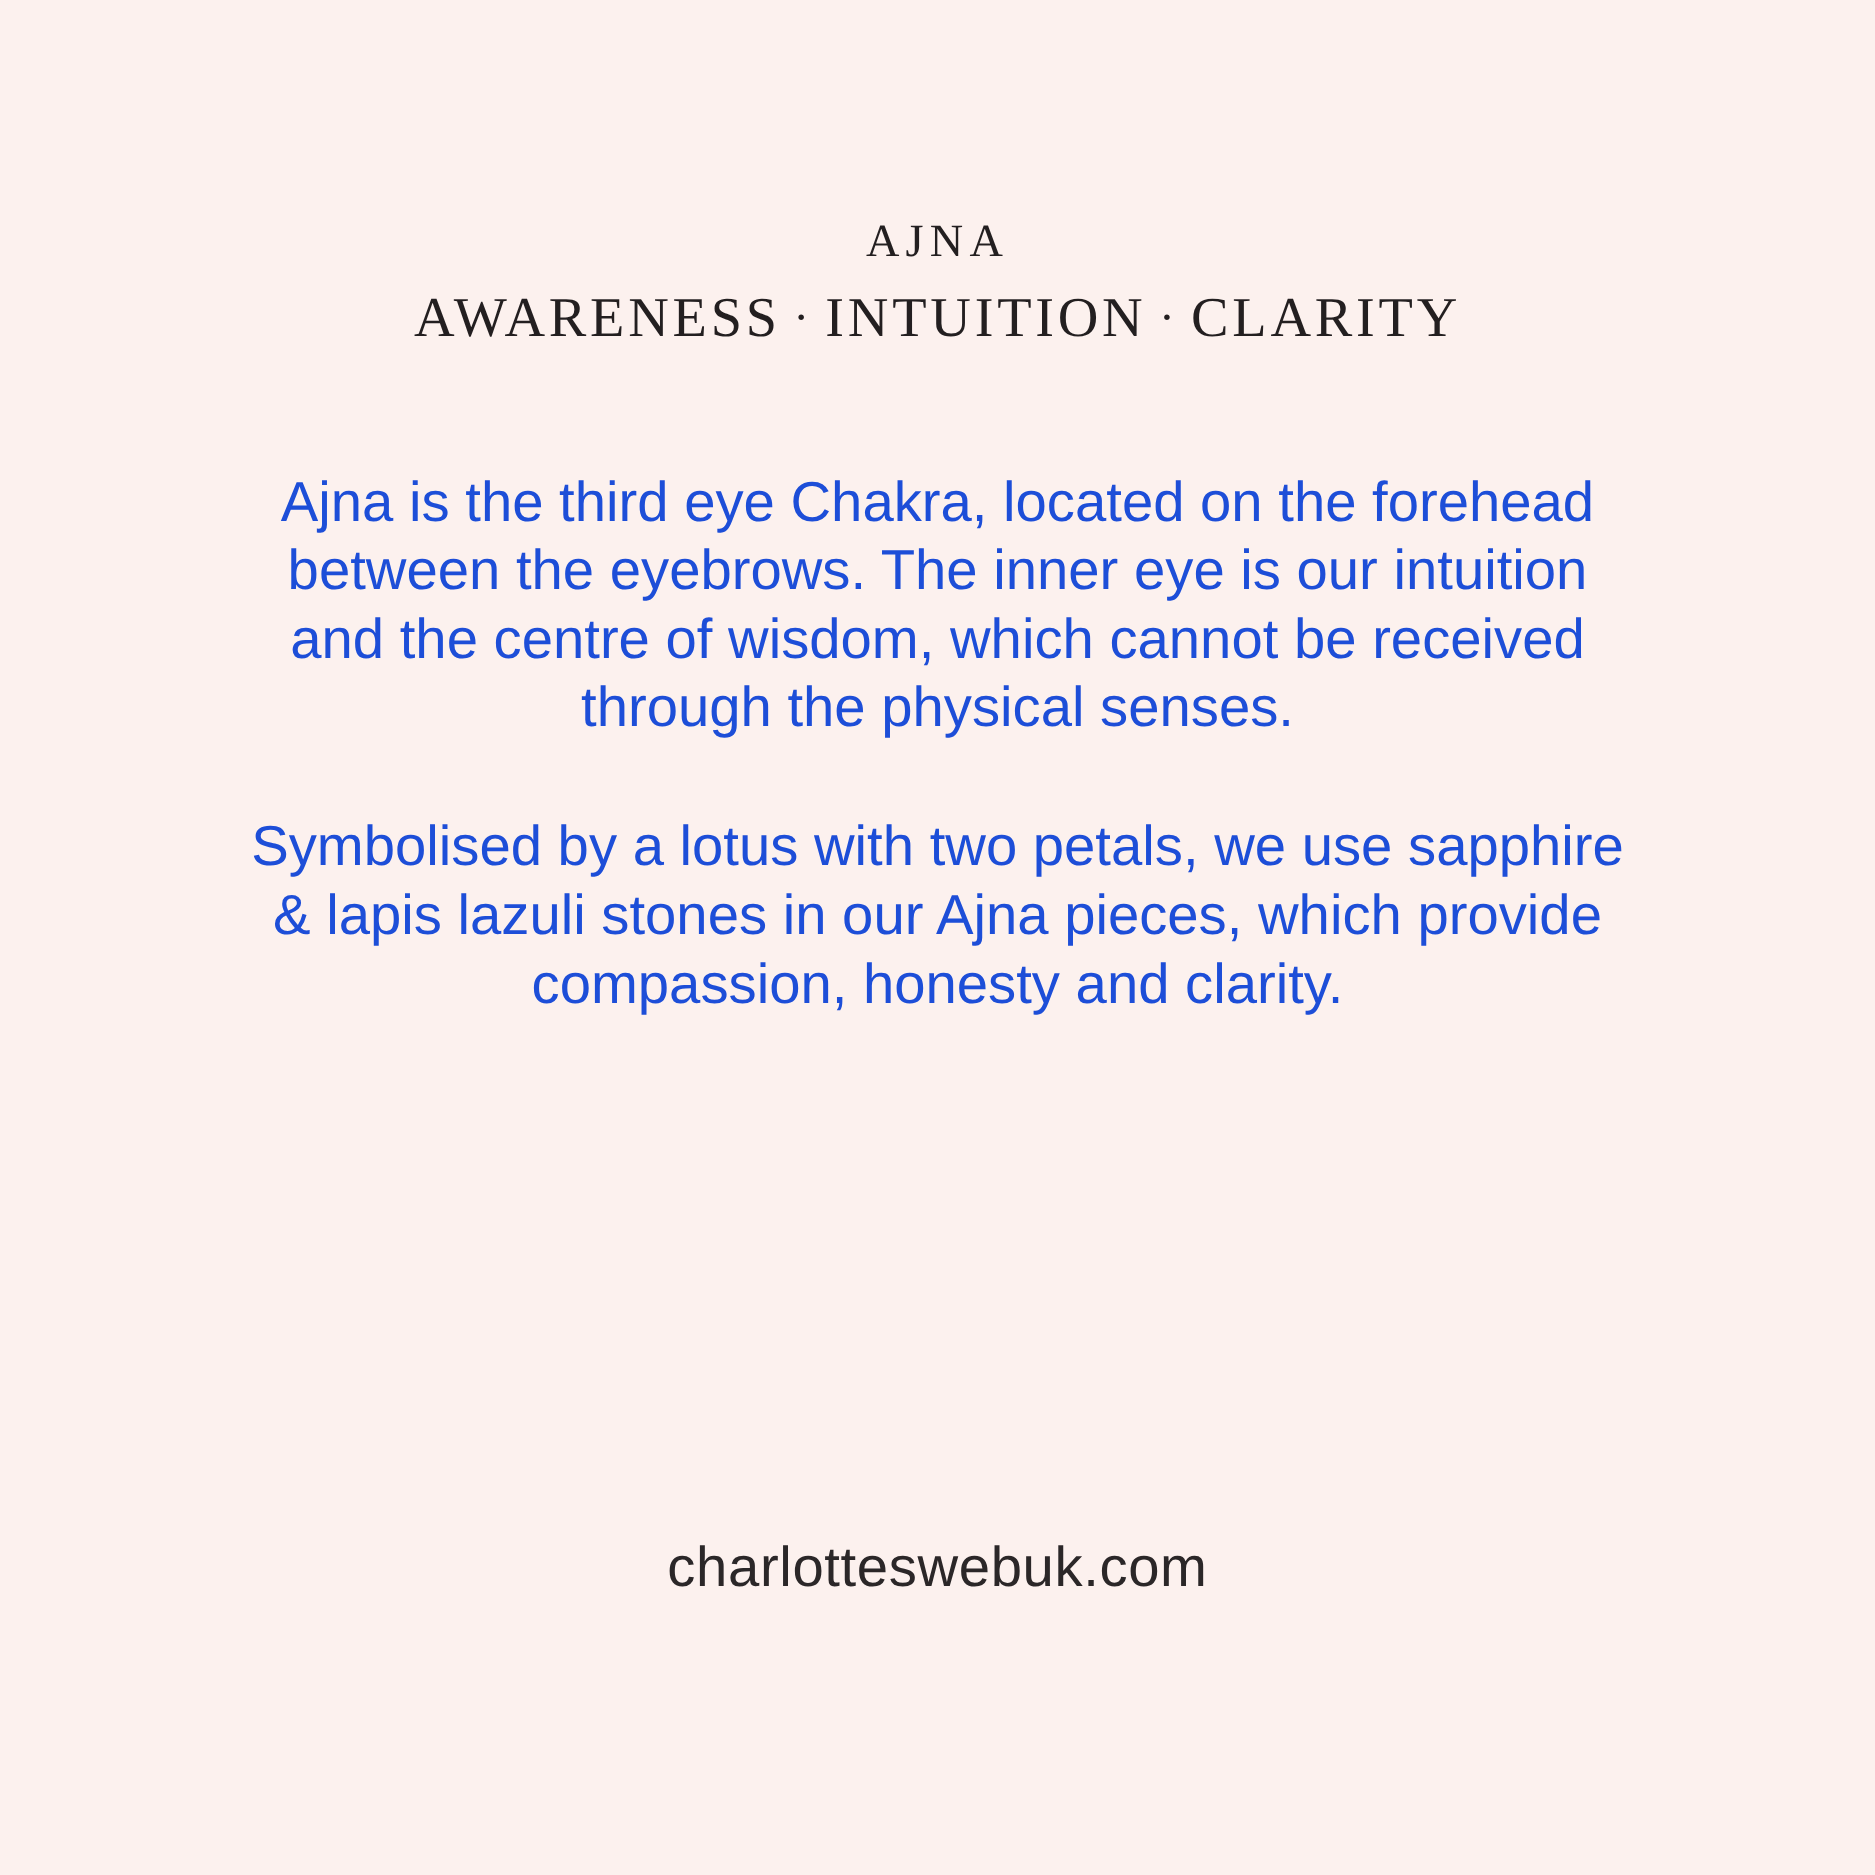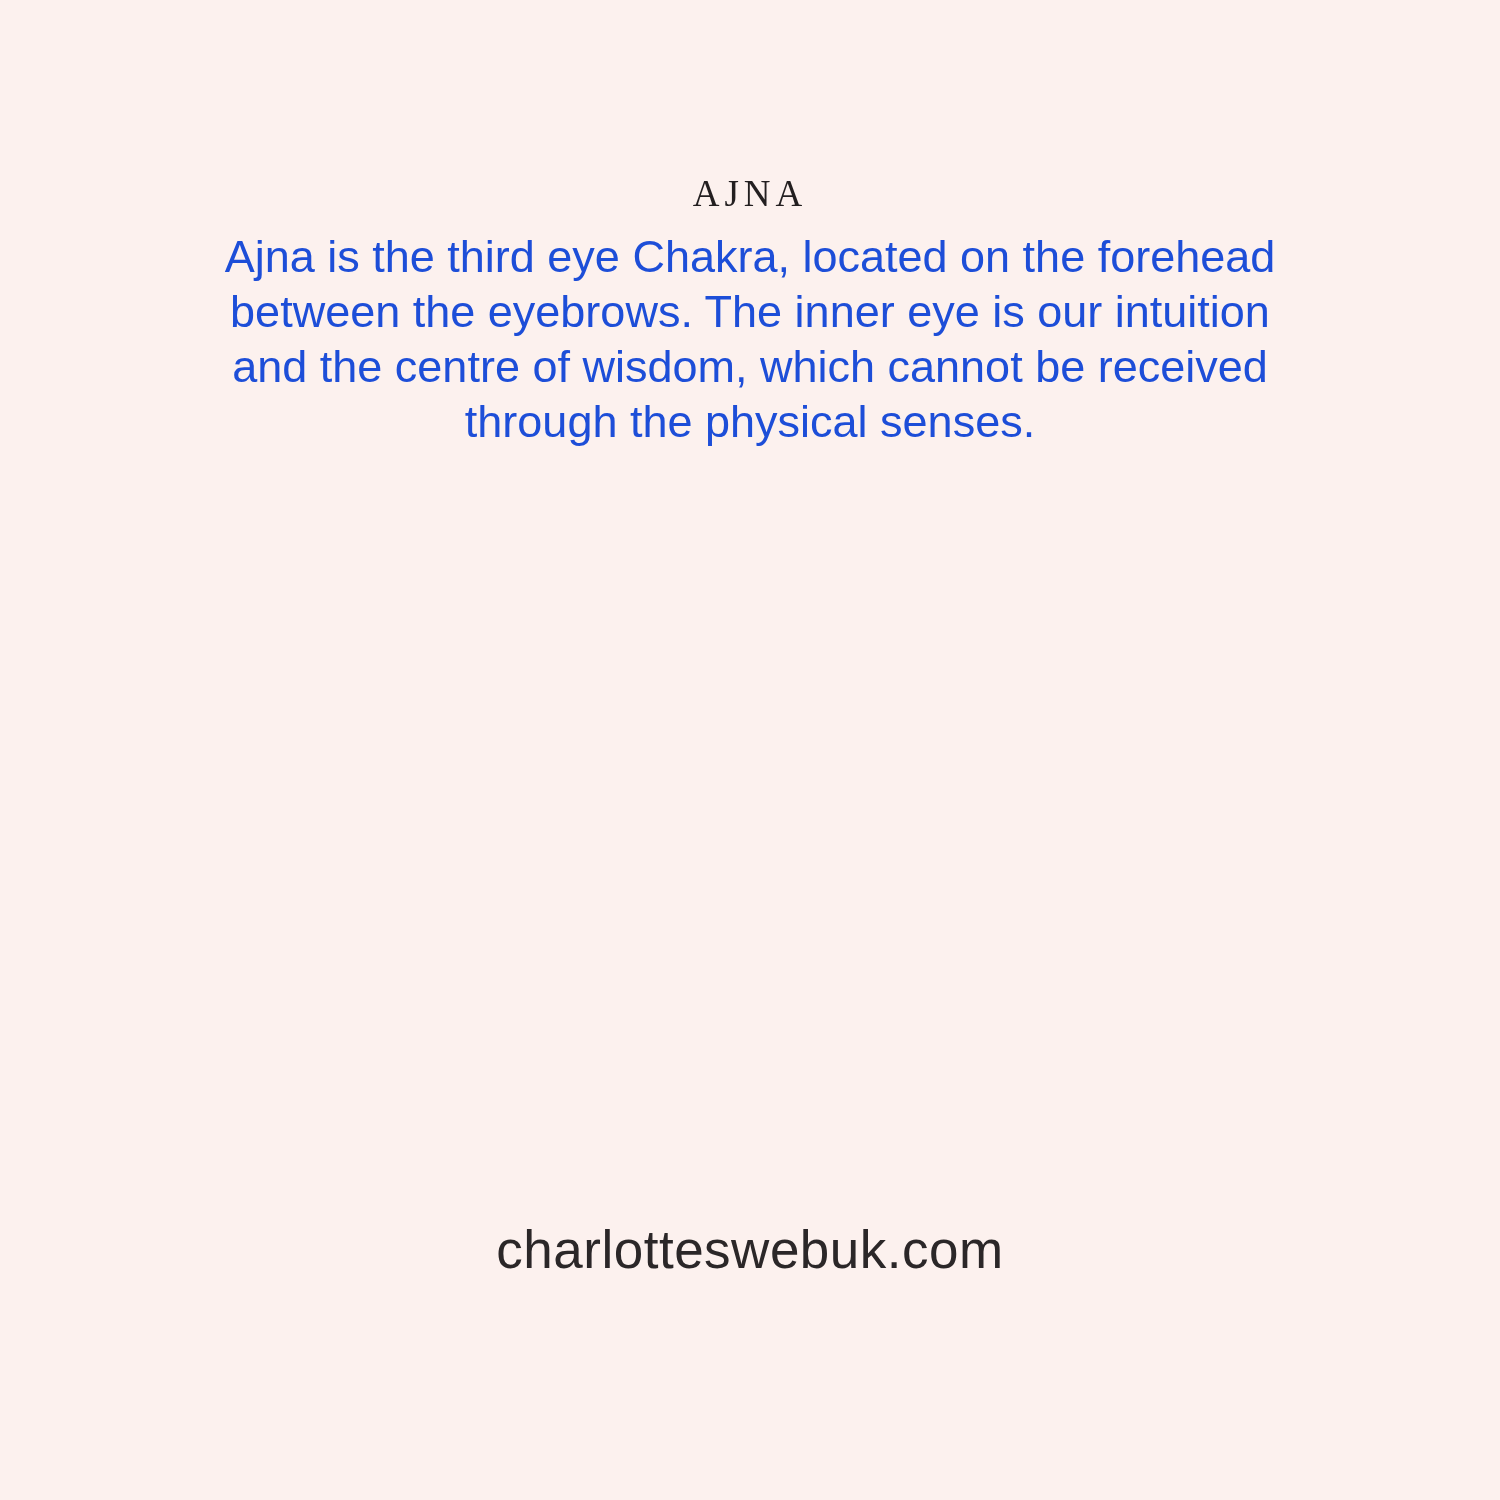--- a/index.html
+++ b/index.html
@@ -67,34 +67,38 @@
   }
   .body-block:last-of-type {
     margin-bottom: 0;
   }
   .spacer {
     flex: 1 1 auto;
     min-height: 20px;
   }
   .website {
     font-family: "Liberation Sans", sans-serif;
-    font-size: 53px;
+    font-size: 45px;
     color: #2b2728;
     letter-spacing: 0.5px;
     margin-bottom: 160px;
   }
 </style>
 </head>
 <body>
 
 <div class="card">
 
   <div class="eyebrow">AJNA</div>
 
 
+  <div class="keywords">
+    <span>AWARENESS</span><span class="kw-dot">·</span><span>INTUITION</span><span class="kw-dot">·</span><span>CLARITY</span>
+  </div>
 
   <p class="body-block">Ajna is the third eye Chakra, located on the forehead between the eyebrows. The inner eye is our intuition and the centre of wisdom, which cannot be received through the physical senses.</p>
+  <p class="body-block">Symbolised by a lotus with two petals, we use sapphire &amp; lapis lazuli stones in our Ajna pieces, which provide compassion, honesty and clarity.</p>
 
   <div class="spacer"></div>
 
   <div class="website">charlotteswebuk.com</div>
 
 </div>
 
 </body></html>

